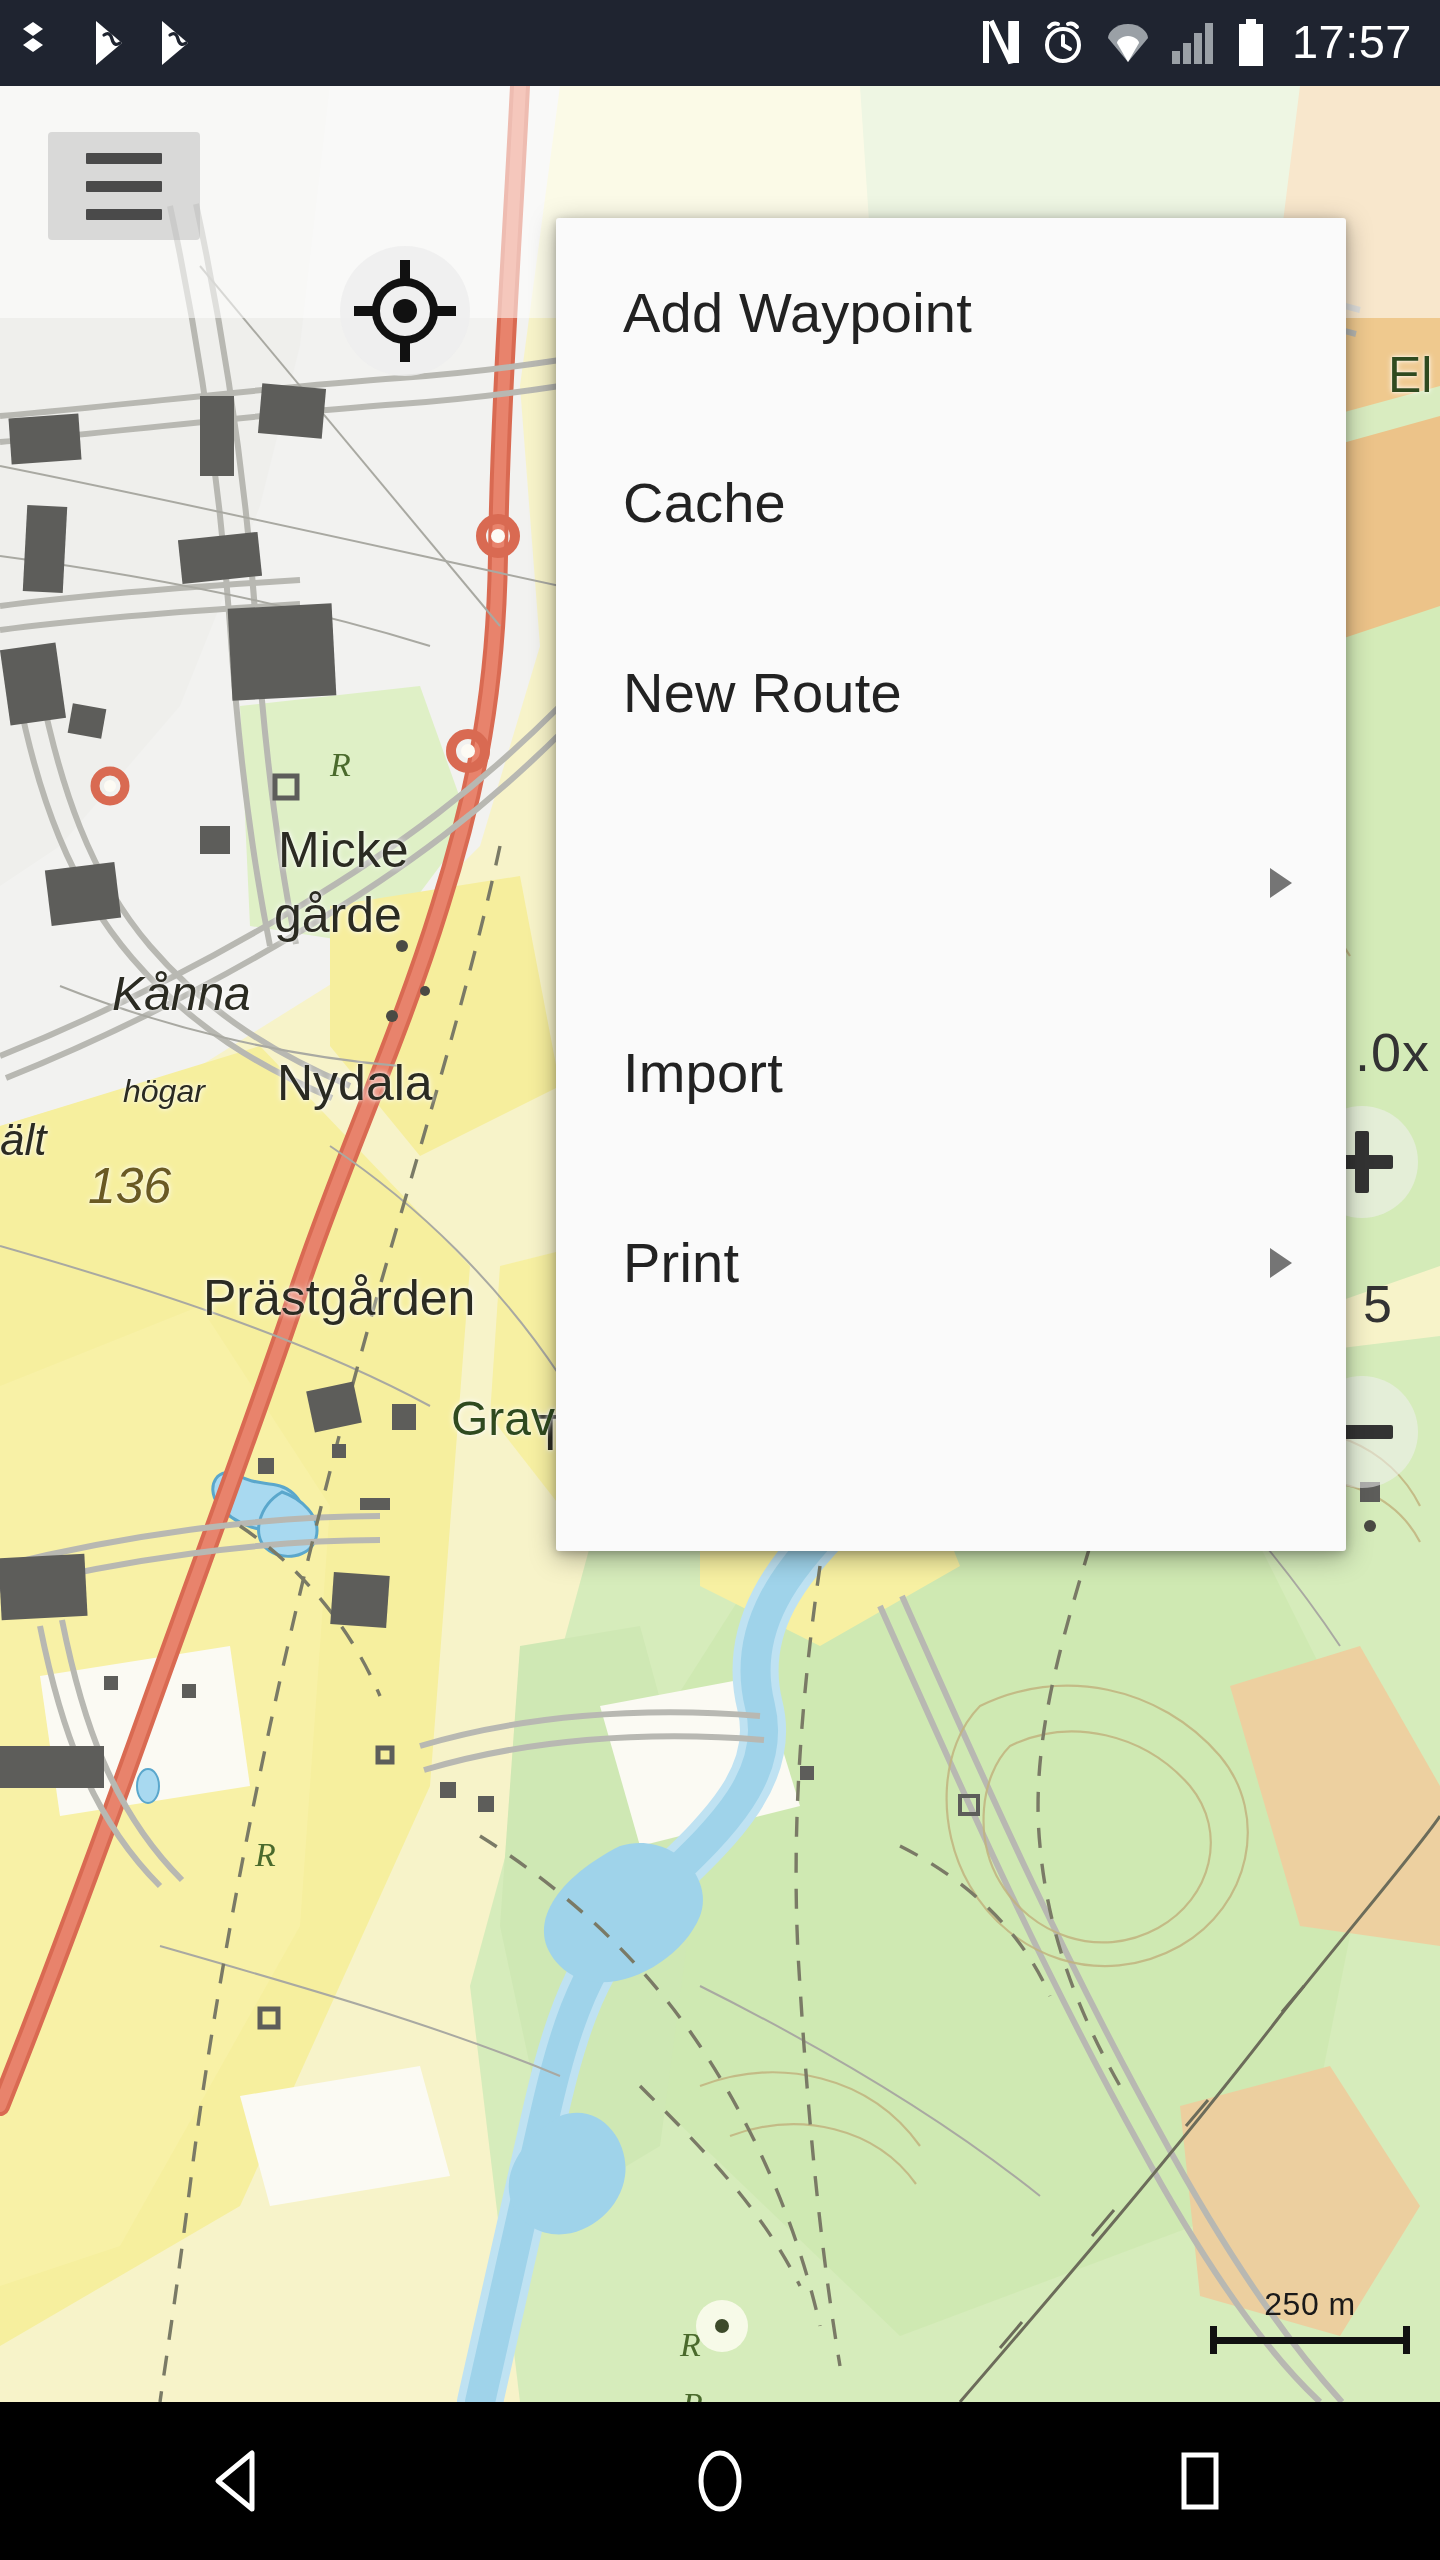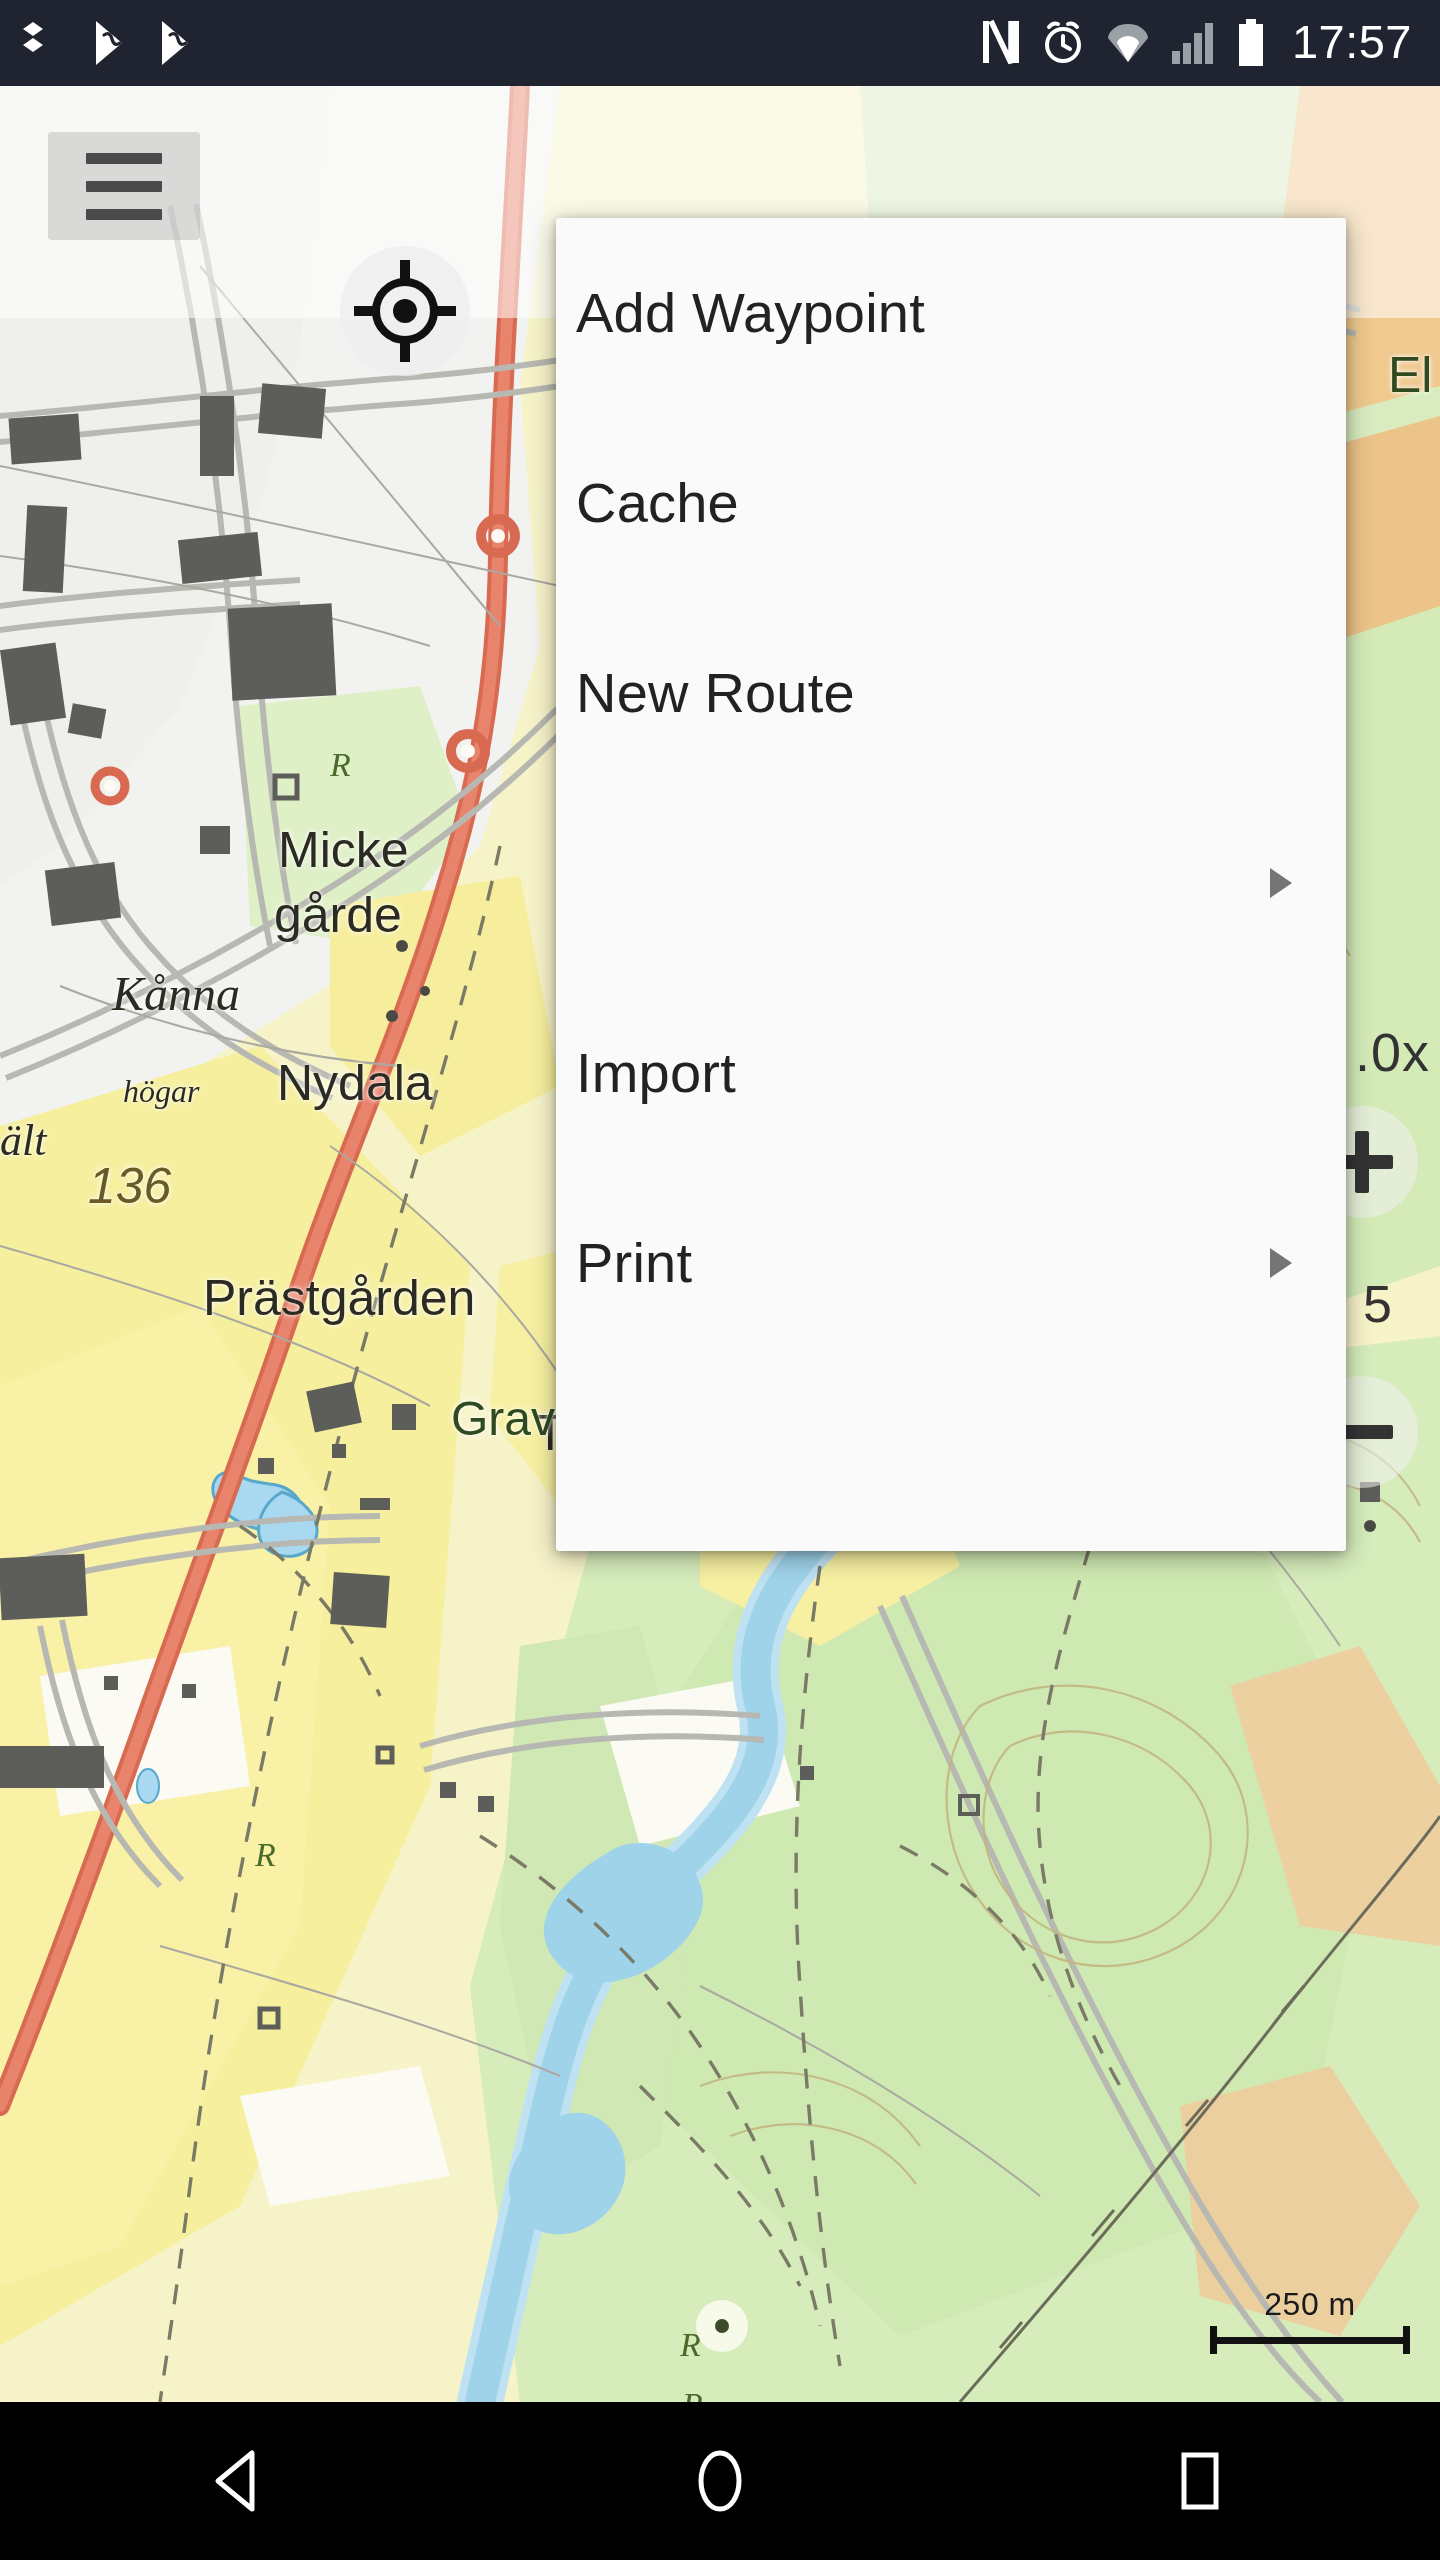--- a/index.html
+++ b/index.html
@@ -121,39 +121,39 @@
   #scale-rule .cap.l { left: 0; }
   #scale-rule .cap.r { right: 0; }
 
   
   .map-label {
     position: absolute; z-index: 5;
     color: #2b2b22; white-space: nowrap;
     text-shadow: 0 0 6px rgba(255,255,255,0.85),
                  0 0 3px rgba(255,255,255,0.9);
   }
-  .lbl-italic { font-style: italic; font-family: Liberation Serif, serif; }
+  .lbl-italic { font-style: italic; }
   .lbl-green { color: #2f4a1f; }
   .lbl-brown { color: #6a5a23; font-style: italic; }
 
   
   #popup-menu {
     position: absolute; left: 556px; top: 132px;
     width: 790px; height: 1333px;
     background: #fafafa;
     border-radius: 3px;
     box-shadow: 0 6px 26px rgba(0,0,0,0.34), 0 2px 8px rgba(0,0,0,0.22);
     z-index: 40;
     overflow: hidden;
   }
   .menu-item {
     position: relative;
     height: 190px;
     display: flex; align-items: center;
-    padding: 0 54px 0 20px;
+    padding: 0 54px 0 67px;
     box-sizing: border-box;
   }
   .menu-label {
     font-size: 56px; color: #222; line-height: 1;
     letter-spacing: 0.2px;
   }
   .submenu-arrow {
     margin-left: auto;
     width: 0; height: 0;
     border-left: 22px solid #757575;

